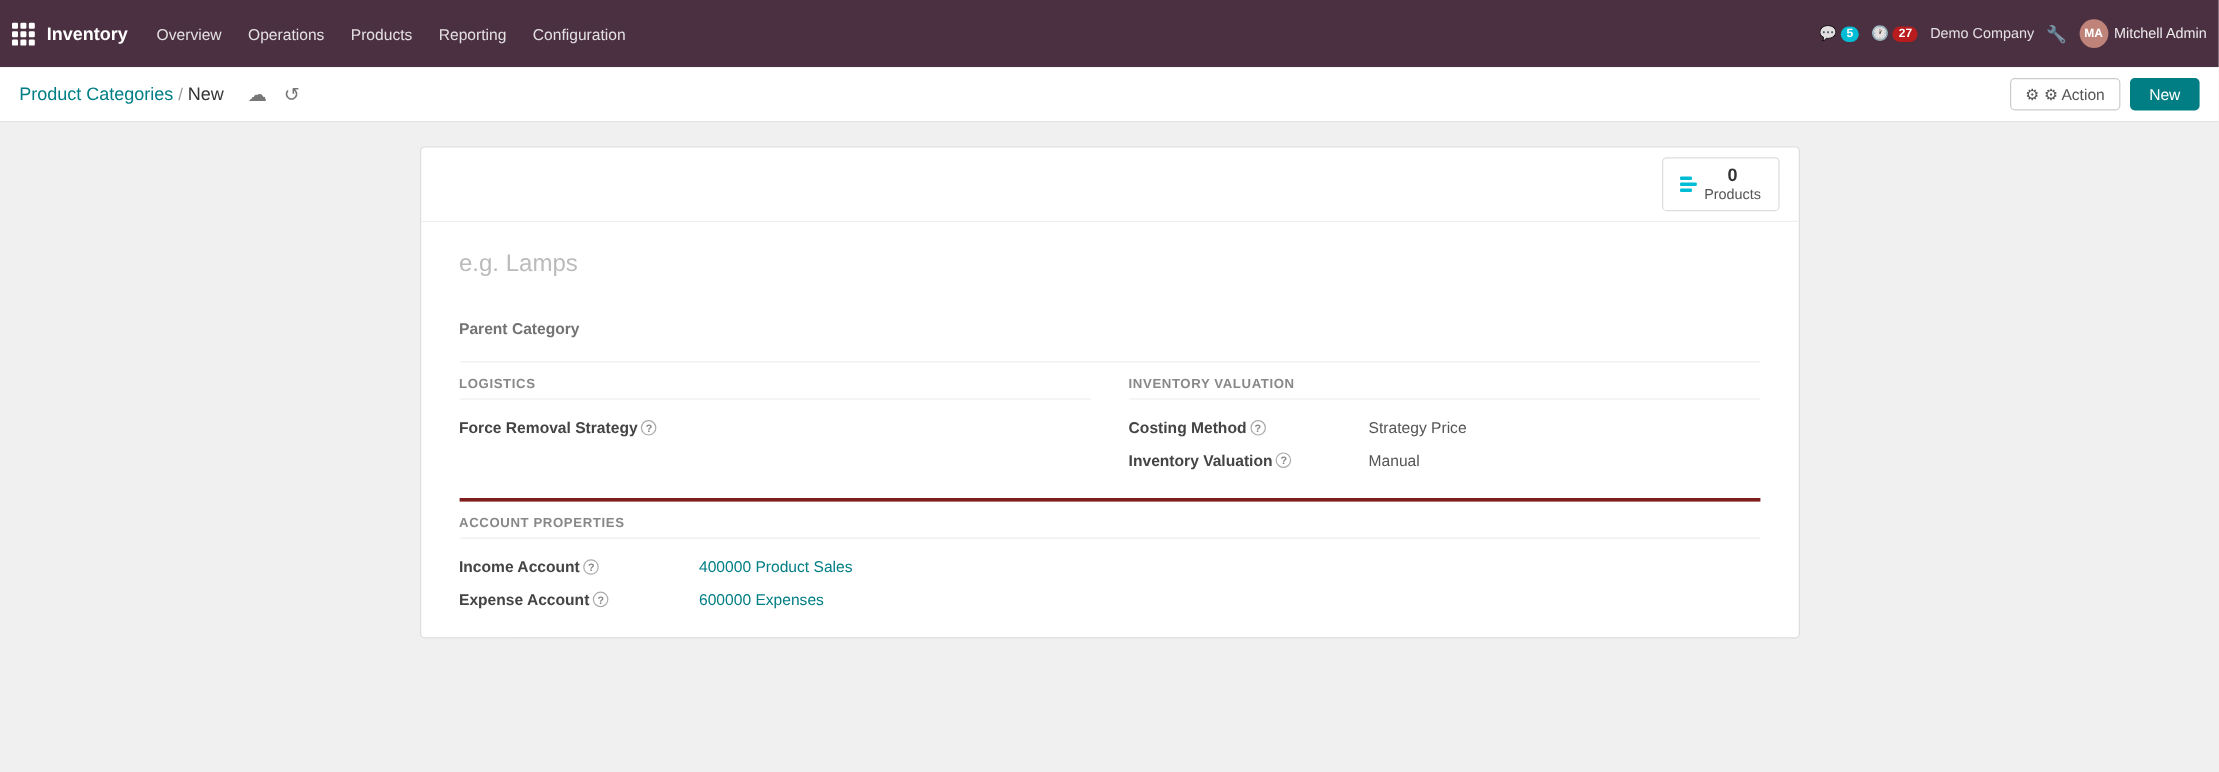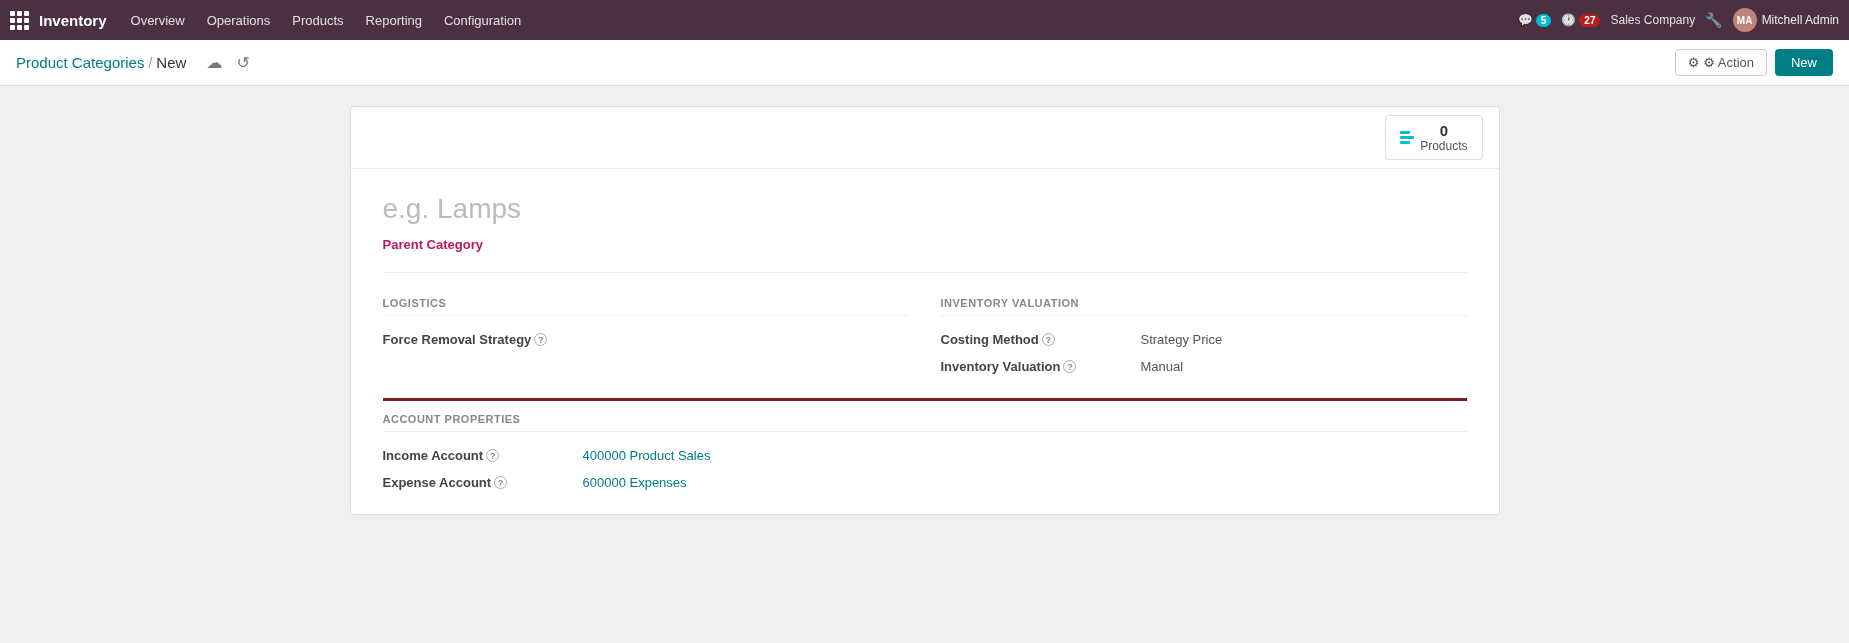--- a/index.html
+++ b/index.html
@@ -4,21 +4,21 @@
   <style>
     * { box-sizing: border-box; margin: 0; padding: 0; }
     body { font-family: 'Segoe UI', Arial, sans-serif; font-size: 13px; background: #f0f0f0; color: #333; }
 
     
     .topnav {
       background: #4a3040;
       color: #fff;
       display: flex;
       align-items: center;
-      height: 40px;
+      height: 56px;
       padding: 0 10px;
       gap: 4px;
     }
     .topnav-brand {
       display: flex;
       align-items: center;
       gap: 6px;
       font-weight: 600;
       font-size: 15px;
       color: #fff;
@@ -220,43 +220,43 @@
     }
 
     
     .field-label {
       font-size: 12px;
       font-weight: 600;
       color: #555;
       margin-bottom: 4px;
     }
     .field-value-placeholder {
-      font-size: 28px;
+      font-size: 20px;
       color: #bbb;
+      margin-bottom: 34px;
+    }
+    .field-row {
+      display: flex;
+      align-items: center;
       margin-bottom: 12px;
     }
-    .field-row {
-      display: flex;
-      align-items: center;
-      margin-bottom: 12px;
-    }
     .field-row-label {
       font-size: 13px;
       font-weight: 600;
-      color: #be185d;
+      color: #737373;
       width: 180px;
       flex-shrink: 0;
     }
 
     
     .section-row {
       display: flex;
       gap: 32px;
       margin-top: 20px;
-      padding-top: 24px;
+      padding-top: 12px;
       border-top: 1px solid #eee;
     }
     .section-half {
       flex: 1;
     }
     .section-title {
       font-size: 11px;
       font-weight: 700;
       color: #888;
       letter-spacing: 0.5px;
@@ -338,21 +338,21 @@
   </div>
   <div class="topnav-right">
     <div class="badge-btn">
       <span>💬</span>
       <span class="badge">5</span>
     </div>
     <div class="badge-btn">
       <span>🕐</span>
       <span class="badge badge-orange">27</span>
     </div>
-    <span class="topnav-company">Sales Company</span>
+    <span class="topnav-company">Demo Company</span>
     <span class="topnav-tools">🔧</span>
     <div class="topnav-user">
       <div class="avatar">MA</div>
       <span>Mitchell Admin</span>
     </div>
   </div>
 </nav>
 
 <div class="breadcrumb-bar">
   <div class="breadcrumb-text">

